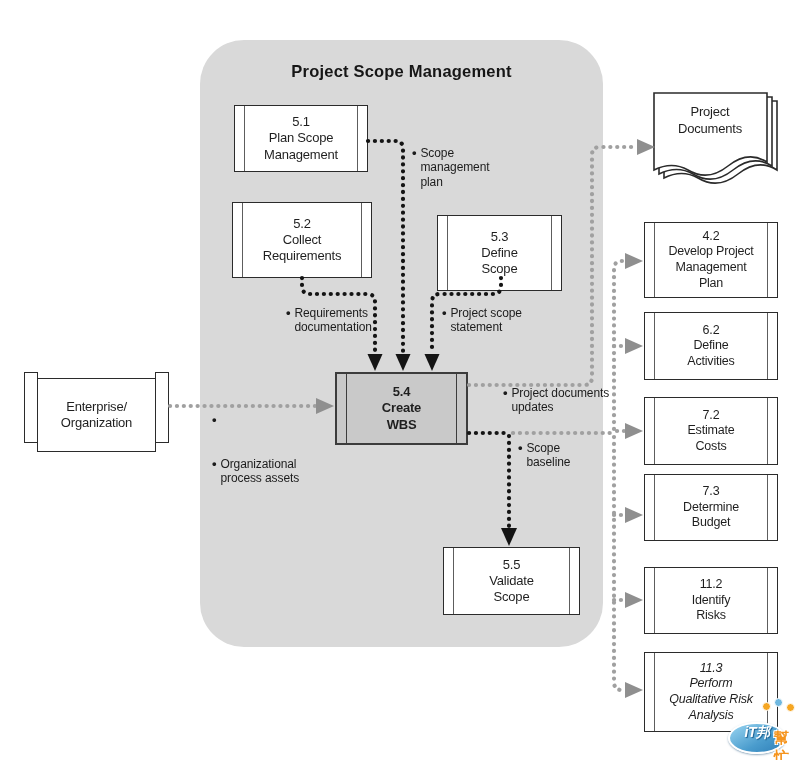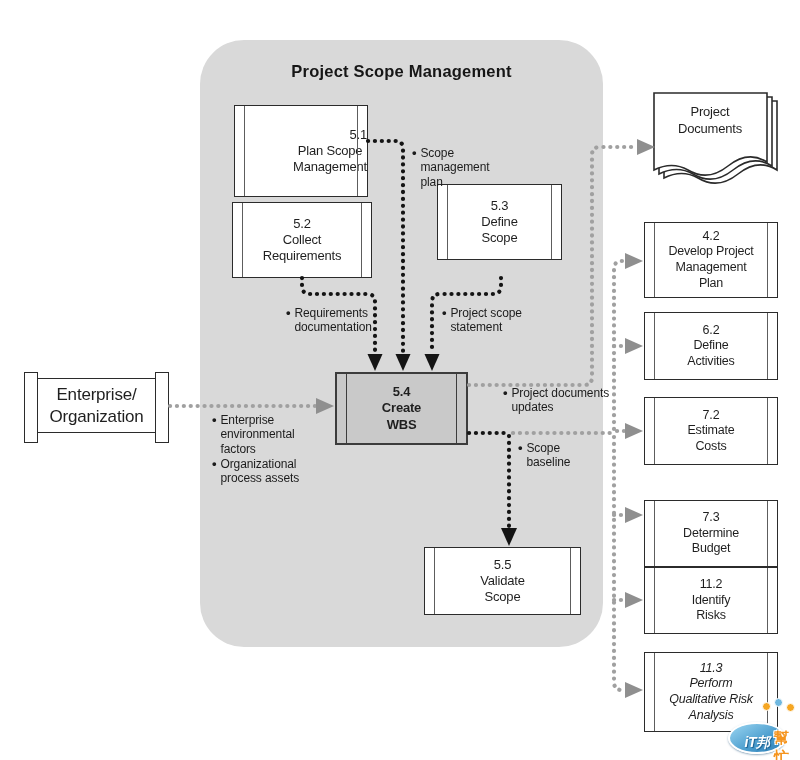--- a/index.html
+++ b/index.html
@@ -30,24 +30,24 @@
   .pbox::before{left:9px}
   .pbox::after{right:9px}
   .pbox .nm,.pbox .num{white-space:pre-line;display:block;}
   .pbox.small{font-size:12.5px;}
   .pbox.dark{
     background:#c9c9c9;border:2px solid #3c3c3c;font-weight:bold;
   }
   .pbox.dark::before,.pbox.dark::after{border-left-color:#3c3c3c;}
   
   .ent-main{
-    position:absolute;left:37px;top:378px;width:119px;height:55px;
+    position:absolute;left:37px;top:378px;width:119px;height:74px;
     background:#fff;border:1.6px solid #2b2b2b;box-sizing:border-box;
     display:flex;align-items:center;justify-content:center;text-align:center;
-    font-size:17px;line-height:1.25;letter-spacing:-.2px;z-index:4;
+    font-size:13px;line-height:1.25;letter-spacing:-.2px;z-index:4;
   }
   .ent-cap{
     position:absolute;top:372px;width:14px;height:71px;background:#fff;
     border:1.6px solid #2b2b2b;box-sizing:border-box;z-index:5;
   }
   .ent-main .nm{white-space:pre-line;}
   
   .flabel{
     position:absolute;display:flex;gap:4px;font-size:12px;line-height:1.2;
     color:#1c1c1c;letter-spacing:-.1px;z-index:6;
@@ -64,21 +64,21 @@
   .doc-text{
     position:absolute;left:655px;top:104px;width:110px;text-align:center;
     font-size:13px;line-height:1.3;letter-spacing:-.2px;z-index:6;white-space:pre-line;
   }
   
   .wm{position:absolute;left:726px;top:696px;width:74px;height:62px;z-index:8;}
   .wm-oval{
     position:absolute;left:2px;top:26px;width:54px;height:28px;border-radius:50%;
     background:linear-gradient(150deg,#9bd6f2 0%,#4a9ccd 60%,#2e7fb8 100%);
     border:2px solid #ffffff;box-shadow:0 1px 2px rgba(40,90,130,.5);
-    display:flex;align-items:flex-end;justify-content:center;
+    display:flex;align-items:flex-start;justify-content:center;
   }
   .wm-oval span{
     color:#ffffff;font-weight:bold;font-style:italic;font-size:14px;
     text-shadow:1px 1px 1px #1a5e8f;letter-spacing:-.5px;
   }
   .wm-suffix{
     position:absolute;left:48px;top:33px;font-size:15px;font-weight:bold;color:#f5941e;
     text-shadow:-1px -1px 0 #fff,1px -1px 0 #fff,-1px 1px 0 #fff,1px 1px 0 #fff;
     letter-spacing:-1px;
   }
@@ -88,41 +88,41 @@
   .wm-m3{left:60px;top:7px;background:#f5a623;}
 </style>
 </head>
 <body>
 
 <div id="canvas">
 
   <div class="group"></div>
   <div class="group-title">Project Scope Management</div>
 
-  <div class="pbox" style="left:234px;top:105px;width:134px;height:92px;align-items:flex-end;">
+  <div class="pbox" style="left:234px;top:105px;width:134px;height:67px;">
     <span class="num">5.1</span>
     <span class="nm">Plan Scope
 Management</span>
   </div>
   <div class="pbox" style="left:232px;top:202px;width:140px;height:76px;">
     <span class="num">5.2</span>
     <span class="nm">Collect
 Requirements</span>
   </div>
-  <div class="pbox" style="left:437px;top:184px;width:125px;height:76px;">
+  <div class="pbox" style="left:437px;top:215px;width:125px;height:76px;">
     <span class="num">5.3</span>
     <span class="nm">Define
 Scope</span>
   </div>
   <div class="pbox dark" style="left:335px;top:372px;width:133px;height:73px;">
     <span class="num">5.4</span>
     <span class="nm">Create
 WBS</span>
   </div>
-  <div class="pbox" style="left:424px;top:547px;width:157px;height:68px;">
+  <div class="pbox" style="left:443px;top:547px;width:137px;height:68px;">
     <span class="num">5.5</span>
     <span class="nm">Validate
 Scope</span>
   </div>
 
   <div class="pbox small" style="left:644px;top:222px;width:134px;height:76px;">
     <span class="num">4.2</span>
     <span class="nm">Develop Project
 Management
 Plan</span>
@@ -130,21 +130,21 @@
   <div class="pbox small" style="left:644px;top:312px;width:134px;height:68px;">
     <span class="num">6.2</span>
     <span class="nm">Define
 Activities</span>
   </div>
   <div class="pbox small" style="left:644px;top:397px;width:134px;height:68px;">
     <span class="num">7.2</span>
     <span class="nm">Estimate
 Costs</span>
   </div>
-  <div class="pbox small" style="left:644px;top:500px;width:134px;height:67px;">
+  <div class="pbox small" style="left:644px;top:474px;width:134px;height:67px;">
     <span class="num">7.3</span>
     <span class="nm">Determine
 Budget</span>
   </div>
   <div class="pbox small" style="left:644px;top:567px;width:134px;height:67px;">
     <span class="num">11.2</span>
     <span class="nm">Identify
 Risks</span>
   </div>
   <div class="pbox small" style="left:644px;top:652px;width:134px;height:80px;font-style:italic;">
@@ -212,23 +212,20 @@
     <span class="t">Requirements
 documentation</span>
   </div>
   <div class="flabel" style="left:442px;top:306px;">
     <span class="b">•</span>
     <span class="t">Project scope
 statement</span>
   </div>
   <div class="flabel" style="left:212px;top:413px;">
     <span class="b">•</span>
-    <span class="t">Enterprise
-environmental
-factors</span>
   </div>
   <div class="flabel" style="left:212px;top:457px;">
     <span class="b">•</span>
     <span class="t">Organizational
 process assets</span>
   </div>
   <div class="flabel" style="left:503px;top:386px;">
     <span class="b">•</span>
     <span class="t">Project documents
 updates</span>

